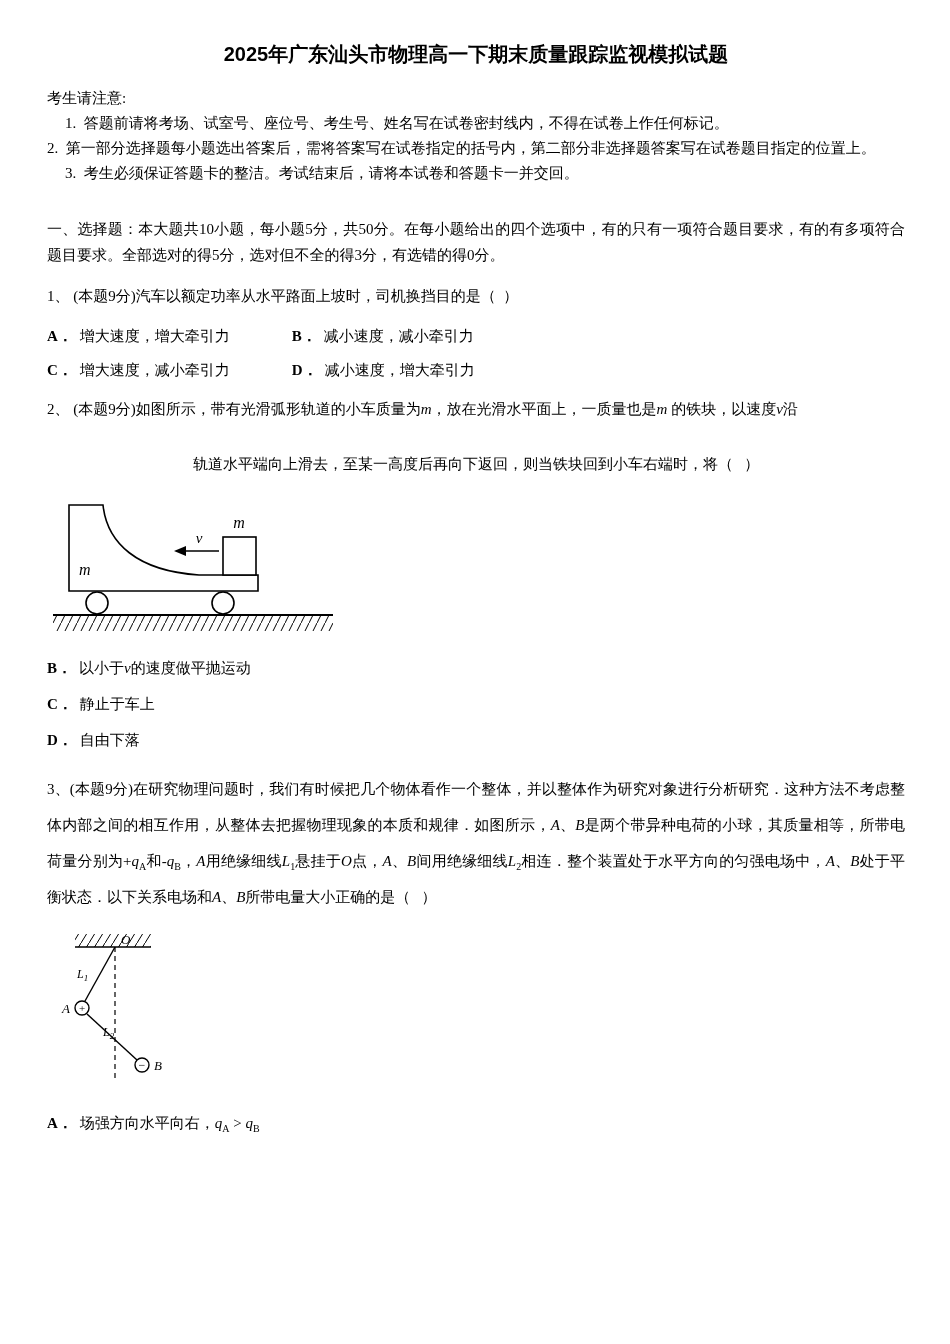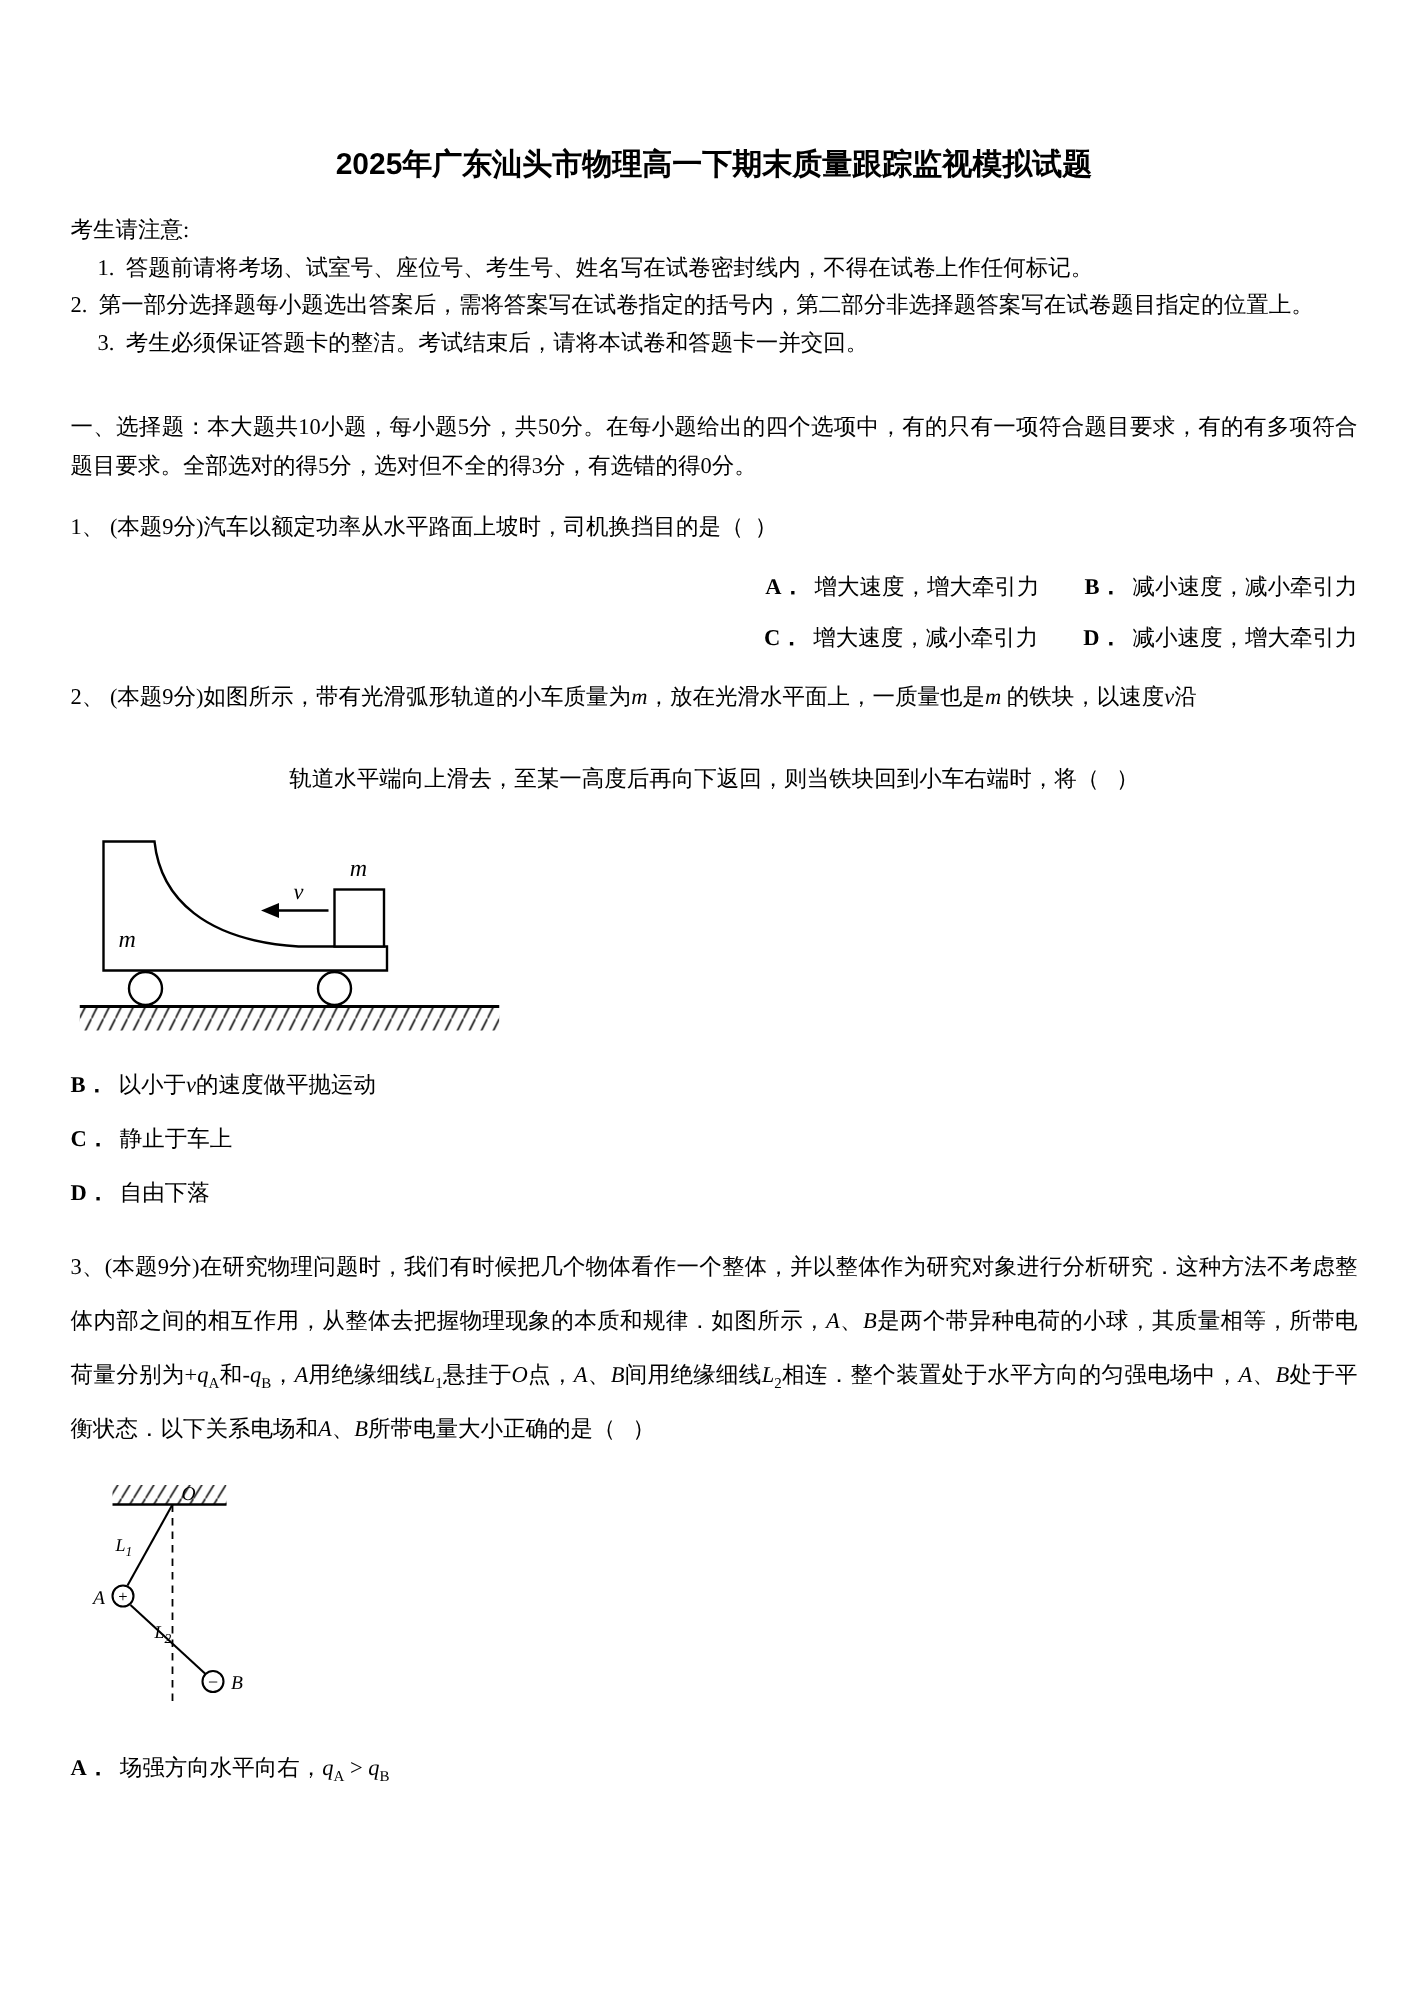--- a/index.html
+++ b/index.html
@@ -1,34 +1,34 @@
 <!DOCTYPE html>
 <html><head>
 <meta charset="utf-8">
 <style>
   * { box-sizing: border-box; }
   html, body { margin:0; padding:0; background:#ffffff; }
   body { width:950px; height:1344px; overflow:hidden; }
   .page {
     width:950px; height:1344px;
-    padding:96px 45px 40px 47px;
+    padding:40px 45px 40px 47px;
     font-family:"Liberation Serif","DejaVu Serif",serif;
     font-size:15px; color:#000; line-height:25px;
   }
   .title {
     font-family:"Liberation Sans","DejaVu Sans",sans-serif;
     font-size:20px; font-weight:700; text-align:center;
     margin:0 0 18px 0; line-height:28px;
   }
   .notice-header { font-weight:400; }
   .notice-item { text-align:justify; }
   .notice-item.indent { text-indent:18px; }
   .section-intro { margin:30px 0 0 0; line-height:26px; text-align:justify; }
   .q1-stem { margin-top:16px; }
-  .opt-row { display:flex; gap:30px; margin-top:9px;justify-content:flex-end; }
+  .opt-row { display:flex; gap:62px; margin-top:9px; }
   .opt-label { font-weight:700; margin-right:7px; }
   .q2-line1 { margin-top:14px; }
   .q2-line2 { margin-top:30px;text-align:center; }
   .fig1 { display:block; margin:18px 0 0 6px; }
   .q2-opt { margin-top:11px; }
   .q3-stem { margin-top:18px; line-height:36px; text-align:justify; }
   .fig2 { display:block; margin:6px 0 0 10px; }
   .final-opt { margin-top:16px; }
   .i { font-style:italic; }
   sub { font-size:10px; line-height:0; }

